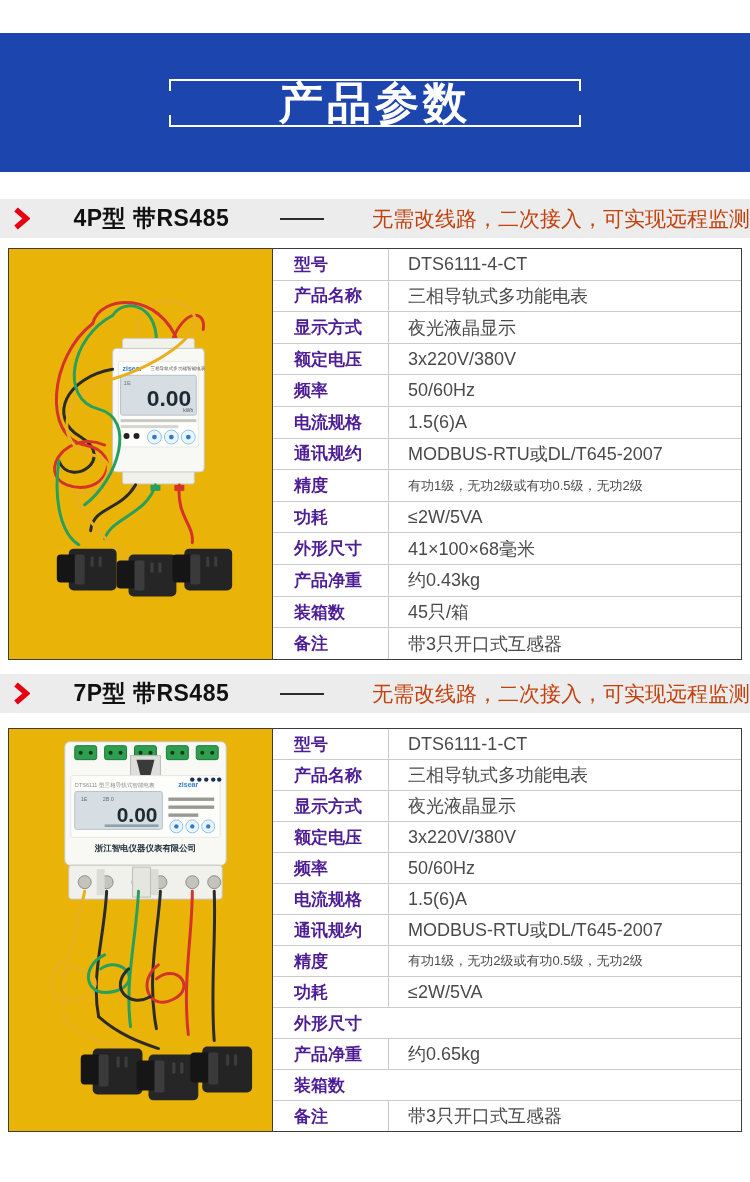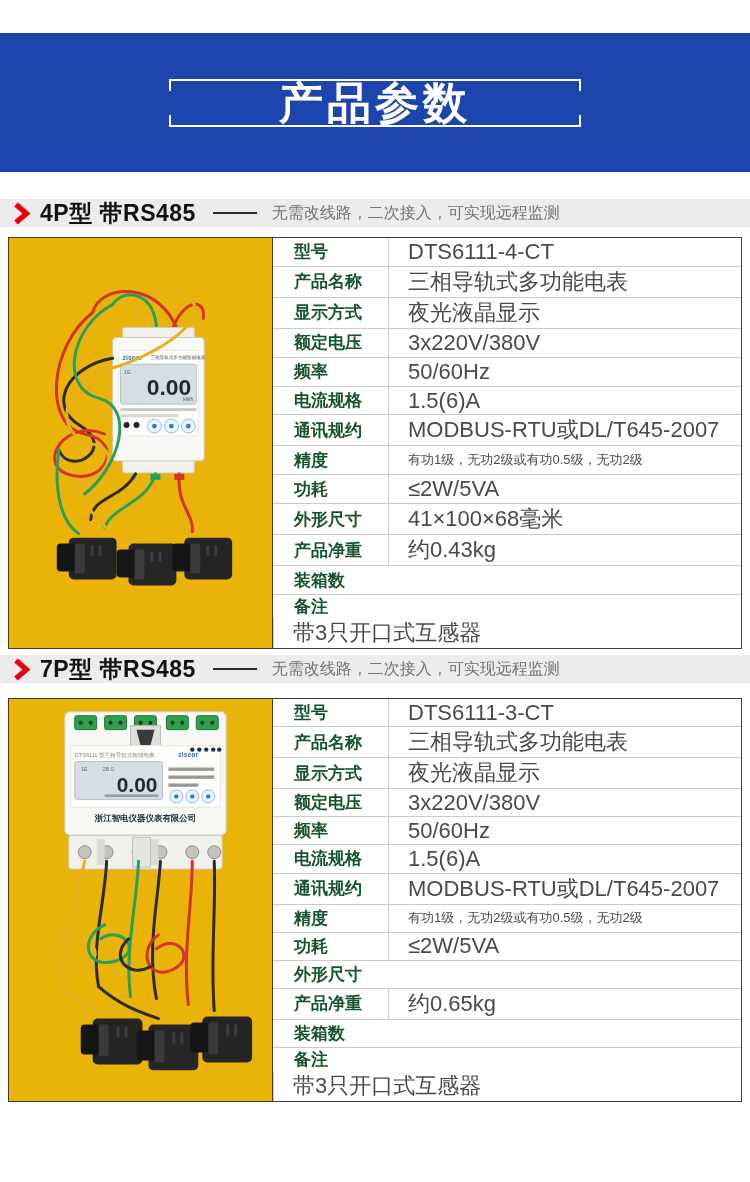--- a/index.html
+++ b/index.html
@@ -26,60 +26,60 @@
   }
   .frame-notch {
     position: absolute; top: 50%; transform: translateY(-50%);
     width: 8px; height: 24px; background: #1c46ad;
   }
   .frame-notch.left  { left: -5px; }
   .frame-notch.right { right: -5px; }
 
   
   .section-heading {
-    height: 28px; background: #ececec;
-    display: flex; align-items: center; padding-left: 13px;
+    height: 39px; background: #ececec;
+    display: flex; align-items: center; padding-left: 13px; justify-content: space-between;
   }
   .section-heading.first  { margin-top: 27px; }
-  .section-heading.second { margin-top: 6px; }
+  .section-heading.second { margin-top: 14px; }
   .chevron { display: inline-flex; margin-right: 10px; }
   .heading-title {
     font-size: 23px; font-weight: 700; color: #111; letter-spacing: 0.5px;
     white-space: nowrap;
   }
   .dash-line {
     width: 44px; height: 2px; background: #2b2b2b; margin: 0 15px 0 17px;
   }
-  .heading-sub { font-size: 16px; color: #737373; white-space: nowrap; }
+  .heading-sub { font-size: 21px; color: #c2410c; white-space: nowrap; }
 
   
   .product-box {
     width: 734px; margin: 0 8px; background: #fff;
     border: 1px solid #3c3c3c; display: flex;
   }
   .product-box.box-4p { margin-top: 10px; height: 412px; }
   .product-box.box-7p { margin-top: 15px; height: 404px; }
   .photo {
     width: 264px; min-width: 264px; border-right: 1px solid #3c3c3c;
     background: #eab308; overflow: hidden;
   }
   .photo svg { display: block; width: 100%; height: 100%; }
 
   .spec-table { flex: 1; display: flex; flex-direction: column; }
   .spec-row { flex: 1; display: flex; border-bottom: 1px solid #cbcbcb; }
-  .spec-row:last-child { border-bottom: none; flex-direction: column; }
+  .spec-row:last-child { border-bottom: none; }
   .cell-label {
     width: 115px; min-width: 115px; padding-left: 21px;
     display: flex; align-items: center;
-    font-size: 17px; font-weight: 700; color: #14532d; white-space: nowrap;
+    font-size: 17px; font-weight: 700; color: #4c1d95; white-space: nowrap;
   }
   .cell-value {
     flex: 1; border-left: 1px solid #cbcbcb; padding-left: 19px; padding-right: 4px;
     display: flex; align-items: center;
-    font-size: 22px; color: #4a4a4a; white-space: nowrap;
+    font-size: 18px; color: #4a4a4a; white-space: nowrap;
   }
   
   .spec-table .spec-row:nth-child(8) .cell-value { font-size: 13px; }
 </style>
 </head>
 <body>
 
 <div class="top-spacer"></div>
 
 <header class="banner">
@@ -217,20 +217,21 @@
     <div class="spec-row">
         <div class="cell-label">外形尺寸</div>
         <div class="cell-value">41×100×68毫米</div>
       </div>
     <div class="spec-row">
         <div class="cell-label">产品净重</div>
         <div class="cell-value">约0.43kg</div>
       </div>
     <div class="spec-row">
         <div class="cell-label">装箱数</div>
+        <div class="cell-value">45只/箱</div>
       </div>
     <div class="spec-row">
         <div class="cell-label">备注</div>
         <div class="cell-value">带3只开口式互感器</div>
       </div>
   </div>
 </div>
 
 <div class="section-heading second">
   <span class="chevron">
@@ -350,21 +351,21 @@
           <rect x="18" y="18" width="10" height="32" rx="2" fill="#3a3a3a"></rect>
           <rect x="36" y="20" width="3" height="11" fill="#3d3d3d"></rect>
             <rect x="44" y="20" width="3" height="11" fill="#3d3d3d"></rect>
         </g>
       </g>
     </svg>
   </div>
   <div class="spec-table">
     <div class="spec-row">
         <div class="cell-label">型号</div>
-        <div class="cell-value">DTS6111-3-CT</div>
+        <div class="cell-value">DTS6111-1-CT</div>
       </div>
     <div class="spec-row">
         <div class="cell-label">产品名称</div>
         <div class="cell-value">三相导轨式多功能电表</div>
       </div>
     <div class="spec-row">
         <div class="cell-label">显示方式</div>
         <div class="cell-value">夜光液晶显示</div>
       </div>
     <div class="spec-row">

